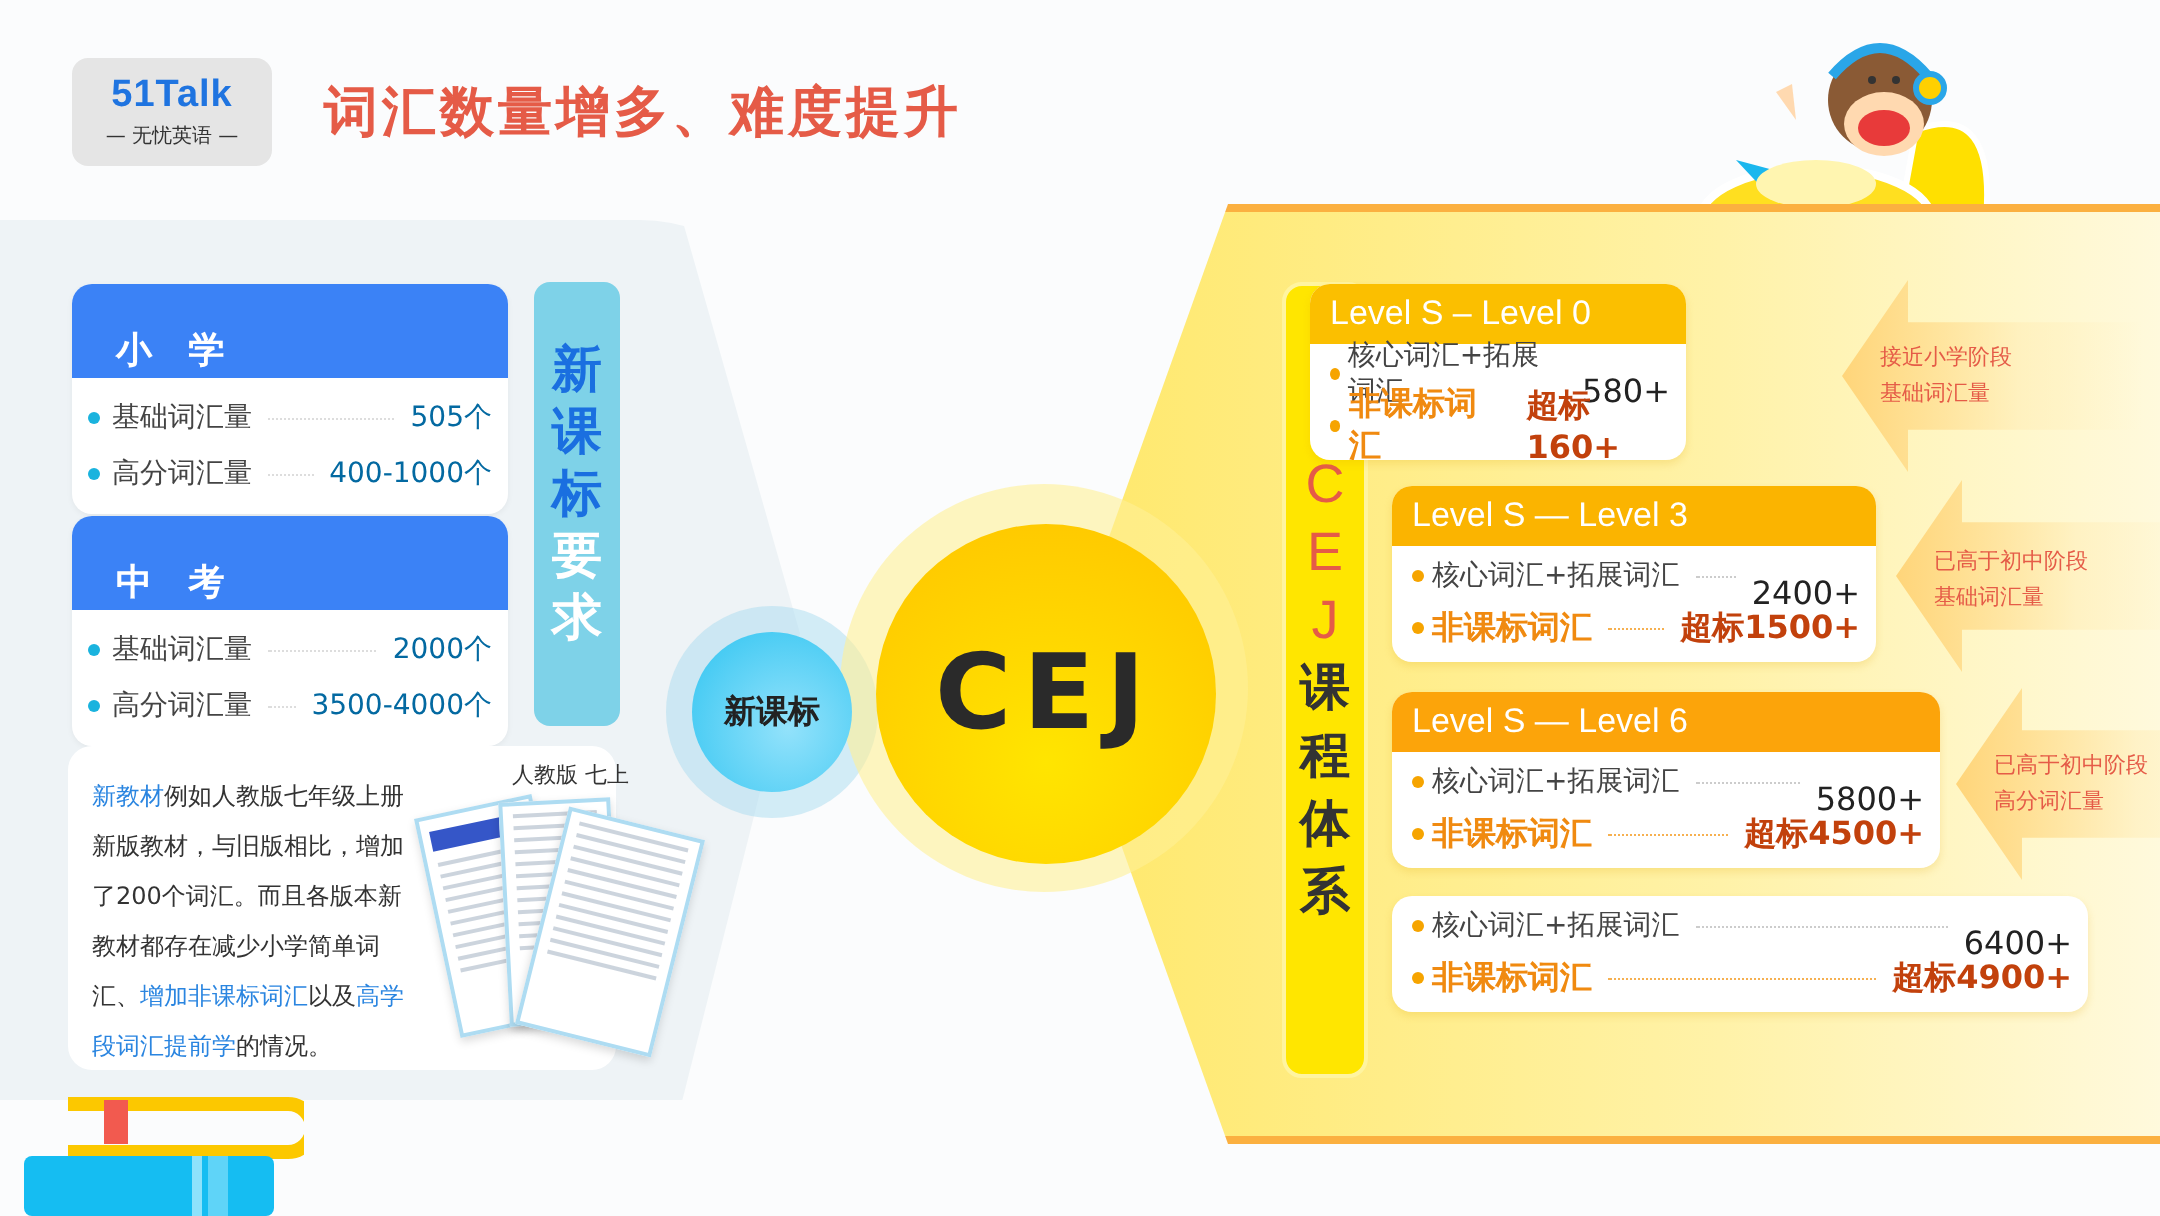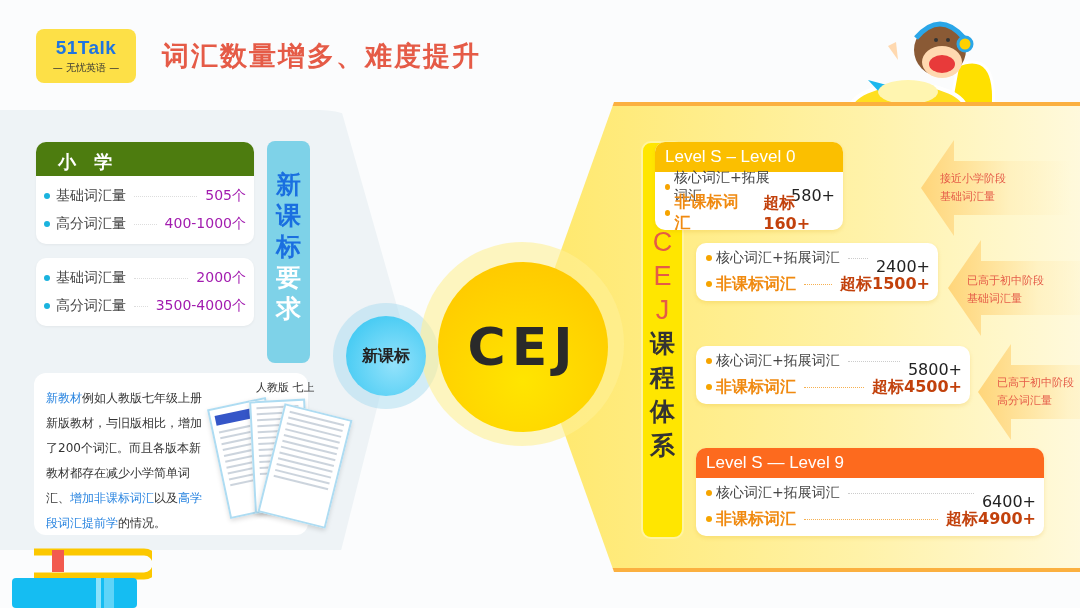--- a/index.html
+++ b/index.html
@@ -1,32 +1,32 @@
 <!DOCTYPE html>
 <html><head>
 <meta charset="utf-8">
 <style>
   * { box-sizing: border-box; margin: 0; padding: 0; }
   body { width: 1080px; height: 608px; overflow: hidden; background: #fbfcfd; font-family: "DejaVu Sans", "Liberation Sans", sans-serif; position: relative; }
   .abs { position: absolute; }
 
   
-  .logo { left: 36px; top: 29px; width: 100px; height: 54px; background: #fde047; border-radius: 8px; text-align: center; }
+  .logo { left: 36px; top: 29px; width: 100px; height: 54px; background: #e5e5e5; border-radius: 8px; text-align: center; }
   .logo .brand { font-family: "Liberation Sans", sans-serif; font-weight: bold; font-size: 19px; color: #1f74e0; margin-top: 8px; letter-spacing: 0.5px; }
   .logo .sub { font-size: 10px; color: #333; margin-top: 2px; }
   .title { left: 162px; top: 38px; font-size: 27px; font-weight: bold; color: #e55b47; letter-spacing: 2px; font-family: Liberation Mono, monospace; }
 
   
   .left-panel { left: -20px; top: 110px; width: 420px; height: 440px; background: #eef3f6; border-radius: 0 80px 60px 0; clip-path: polygon(0 0, 86% 0, 100% 47%, 86% 100%, 0 100%); }
   .grade-card { left: 36px; width: 218px; background: #fff; border-radius: 10px; overflow: hidden; box-shadow: 0 1px 3px rgba(0,0,0,0.05); }
-  .grade-card .head { background: #4d7c0f; height: 34px; color: #fff; font-size: 18px; font-weight: bold; padding: 8px 0 0 22px; letter-spacing: 6px; }
+  .grade-card .head { background: #3b82f6; height: 47px; color: #fff; font-size: 18px; font-weight: bold; padding: 21px 0 0 22px; letter-spacing: 6px; }
   .grade-card .row { display: flex; align-items: center; height: 28px; padding: 0 8px; font-size: 14px; color: #444; }
   .grade-card .row .dot { width: 6px; height: 6px; border-radius: 50%; background: #1ab3de; margin-right: 6px; }
   .grade-card .row .lead { flex: 1; border-bottom: 1px dotted #ddd; margin: 0 8px; height: 1px; }
-  .grade-card .row .val { color: #a21caf; font-size: 14px; }
+  .grade-card .row .val { color: #0369a1; font-size: 14px; }
   .req-col { left: 267px; top: 141px; width: 43px; height: 222px; background: #7ed2e8; border-radius: 8px; text-align: center; padding-top: 28px; }
   .req-col span { display: block; font-size: 25px; font-weight: bold; line-height: 31px; }
   .note-card { left: 34px; top: 373px; width: 274px; height: 162px; background: #fff; border-radius: 12px; }
   .note-text { left: 46px; top: 386px; width: 165px; font-size: 12px; color: #333; line-height: 25px; }
   .note-text .hl { color: #2a85e0; }
   .book-label { left: 256px; top: 380px; font-size: 11px; color: #333; }
   .page { background: #fff; border: 2px solid #aedcf2; box-shadow: 0 2px 5px rgba(0,0,0,0.15); }
   .page .ln { height: 2px; background: #9ab; margin: 4px 5px; opacity: 0.5; }
 
   
@@ -96,20 +96,21 @@
   </div>
   <div class="row" style="margin-bottom:6px;">
     <span class="dot"></span>
     <span>高分词汇量</span>
     <span class="lead"></span>
     <span class="val">400-1000个</span>
   </div>
 </div>
 
 <div class="abs grade-card" style="top:258px;">
+  <div class="head">中 考</div>
   <div class="row" style="margin-top:6px;">
     <span class="dot"></span>
     <span>基础词汇量</span>
     <span class="lead"></span>
     <span class="val">2000个</span>
   </div>
   <div class="row" style="margin-bottom:6px;">
     <span class="dot"></span>
     <span>高分词汇量</span>
     <span class="lead"></span>
@@ -207,51 +208,52 @@
   </div>
   <div class="lr non" style="margin-bottom:4px;">
     <span class="dot"></span>
     <span>非课标词汇</span>
       <span class="lead"></span>
     <span class="val">超标160+</span>
   </div>
 </div>
 
 <div class="abs level" style="left:696px;top:243px;width:242px;">
+  <div class="lh" style="background:#fbb400;">Level S — Level 3</div>
   <div class="lr core" style="margin-top:2px;">
     <span class="dot"></span>
     <span>核心词汇+拓展词汇</span>
       <span class="lead"></span>
     <span class="val">2400+</span>
   </div>
   <div class="lr non" style="margin-bottom:4px;">
     <span class="dot"></span>
     <span>非课标词汇</span>
       <span class="lead"></span>
     <span class="val">超标1500+</span>
   </div>
 </div>
 
 <div class="abs level" style="left:696px;top:346px;width:274px;">
+  <div class="lh" style="background:#fca40a;">Level S — Level 6</div>
   <div class="lr core" style="margin-top:2px;">
     <span class="dot"></span>
     <span>核心词汇+拓展词汇</span>
       <span class="lead"></span>
     <span class="val">5800+</span>
   </div>
   <div class="lr non" style="margin-bottom:4px;">
     <span class="dot"></span>
     <span>非课标词汇</span>
       <span class="lead"></span>
     <span class="val">超标4500+</span>
   </div>
 </div>
 
 <div class="abs level" style="left:696px;top:448px;width:348px;">
-  <div class="lh" style="background:#fd6a1e;">Level S — Level 9</div>
   <div class="lr core" style="margin-top:2px;">
     <span class="dot"></span>
     <span>核心词汇+拓展词汇</span>
       <span class="lead"></span>
     <span class="val">6400+</span>
   </div>
   <div class="lr non" style="margin-bottom:4px;">
     <span class="dot"></span>
     <span>非课标词汇</span>
       <span class="lead"></span>

